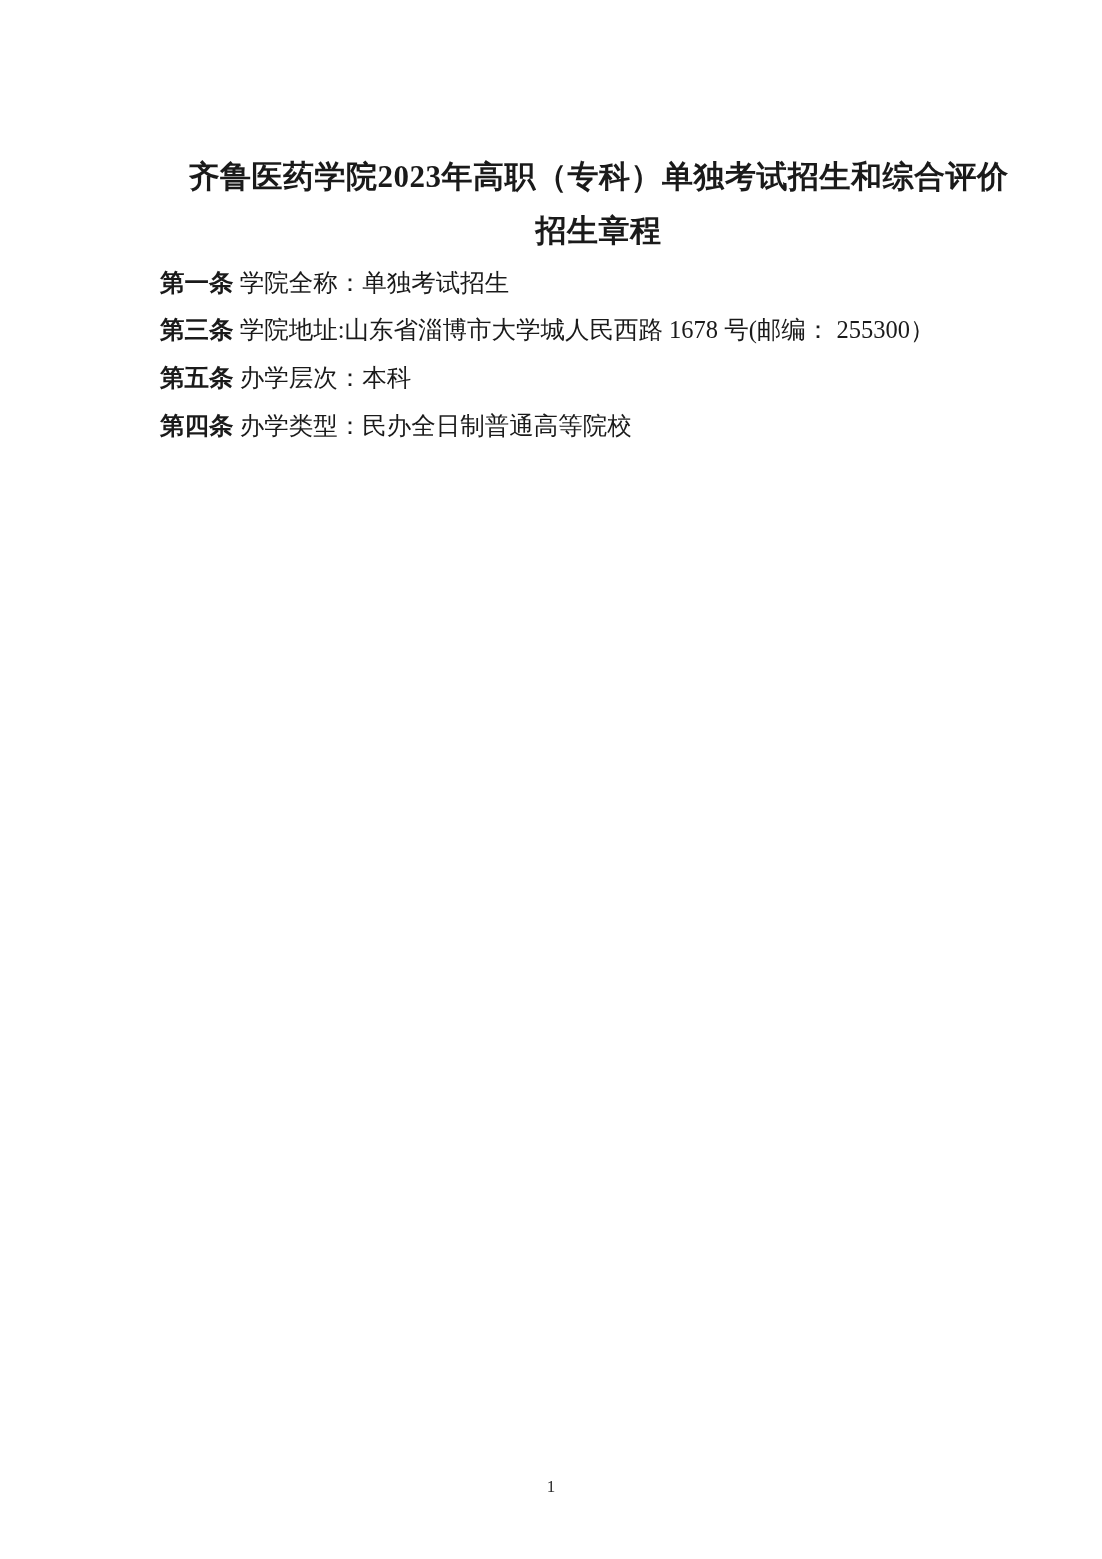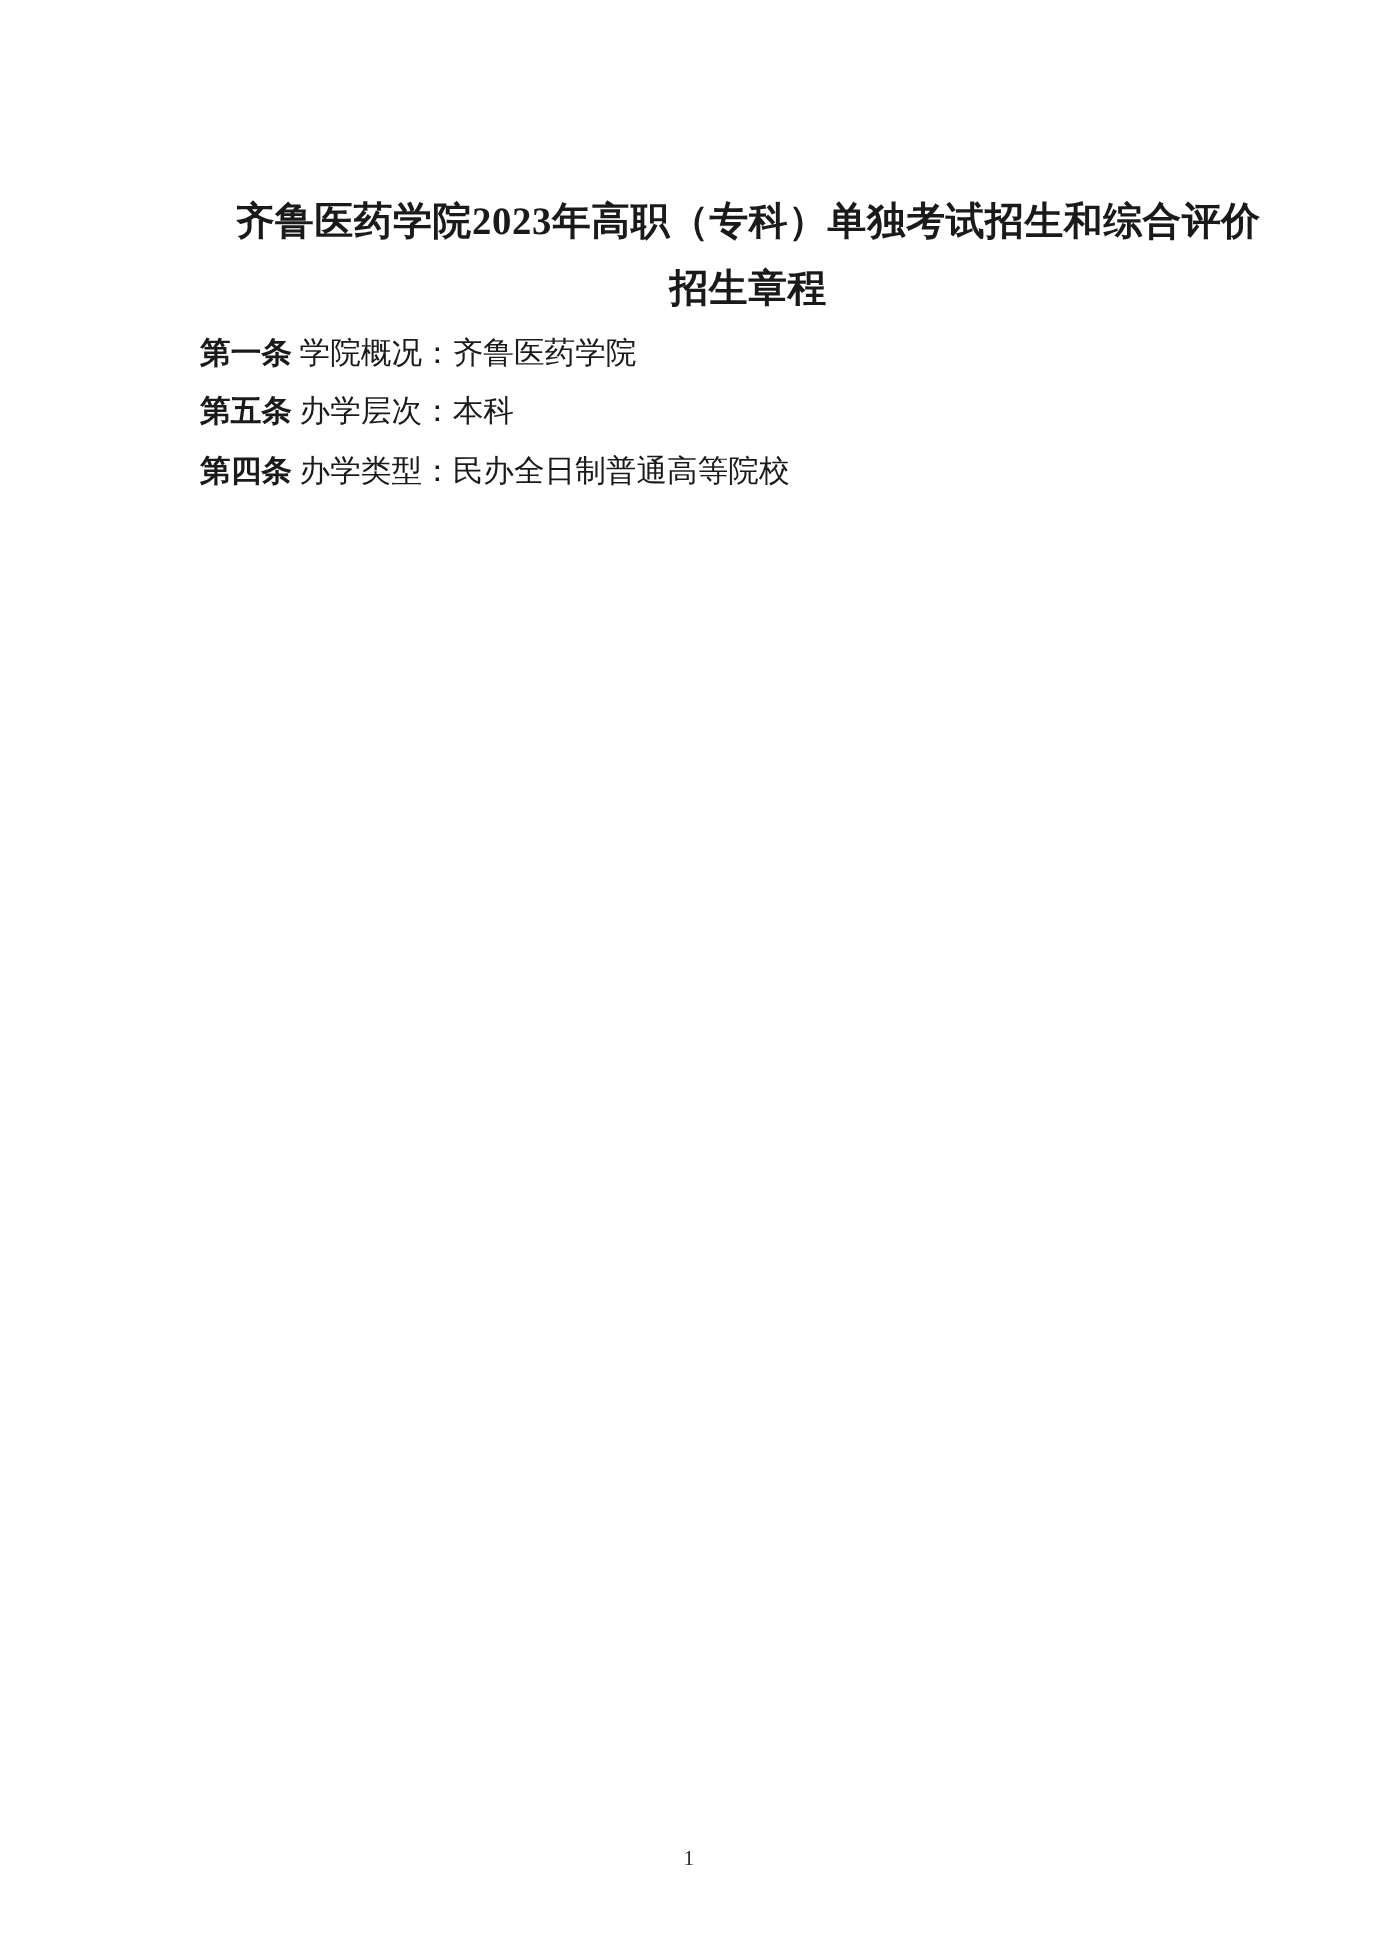--- a/index.html
+++ b/index.html
@@ -75,21 +75,25 @@
 
 <div class="page">
 
   <h1 class="doc-title">齐鲁医药学院2023年高职（专科）单独考试招生和综合评价招生章程</h1>
 
 
 
 
   <p class="article-line">
     <span class="article-label">第一条</span>
-    <span>学院概况：齐鲁医药学院</span>
+    <span>学院全称：单独考试招生</span>
+  </p>
+  <p class="article-line">
+    <span class="article-label">第三条</span>
+    <span>学院地址:山东省淄博市大学城人民西路 1678 号(邮编： 255300）</span>
   </p>
   <p class="article-line">
     <span class="article-label">第五条</span>
     <span>办学层次：本科</span>
   </p>
   <p class="article-line">
     <span class="article-label">第四条</span>
     <span>办学类型：民办全日制普通高等院校</span>
   </p>
 

